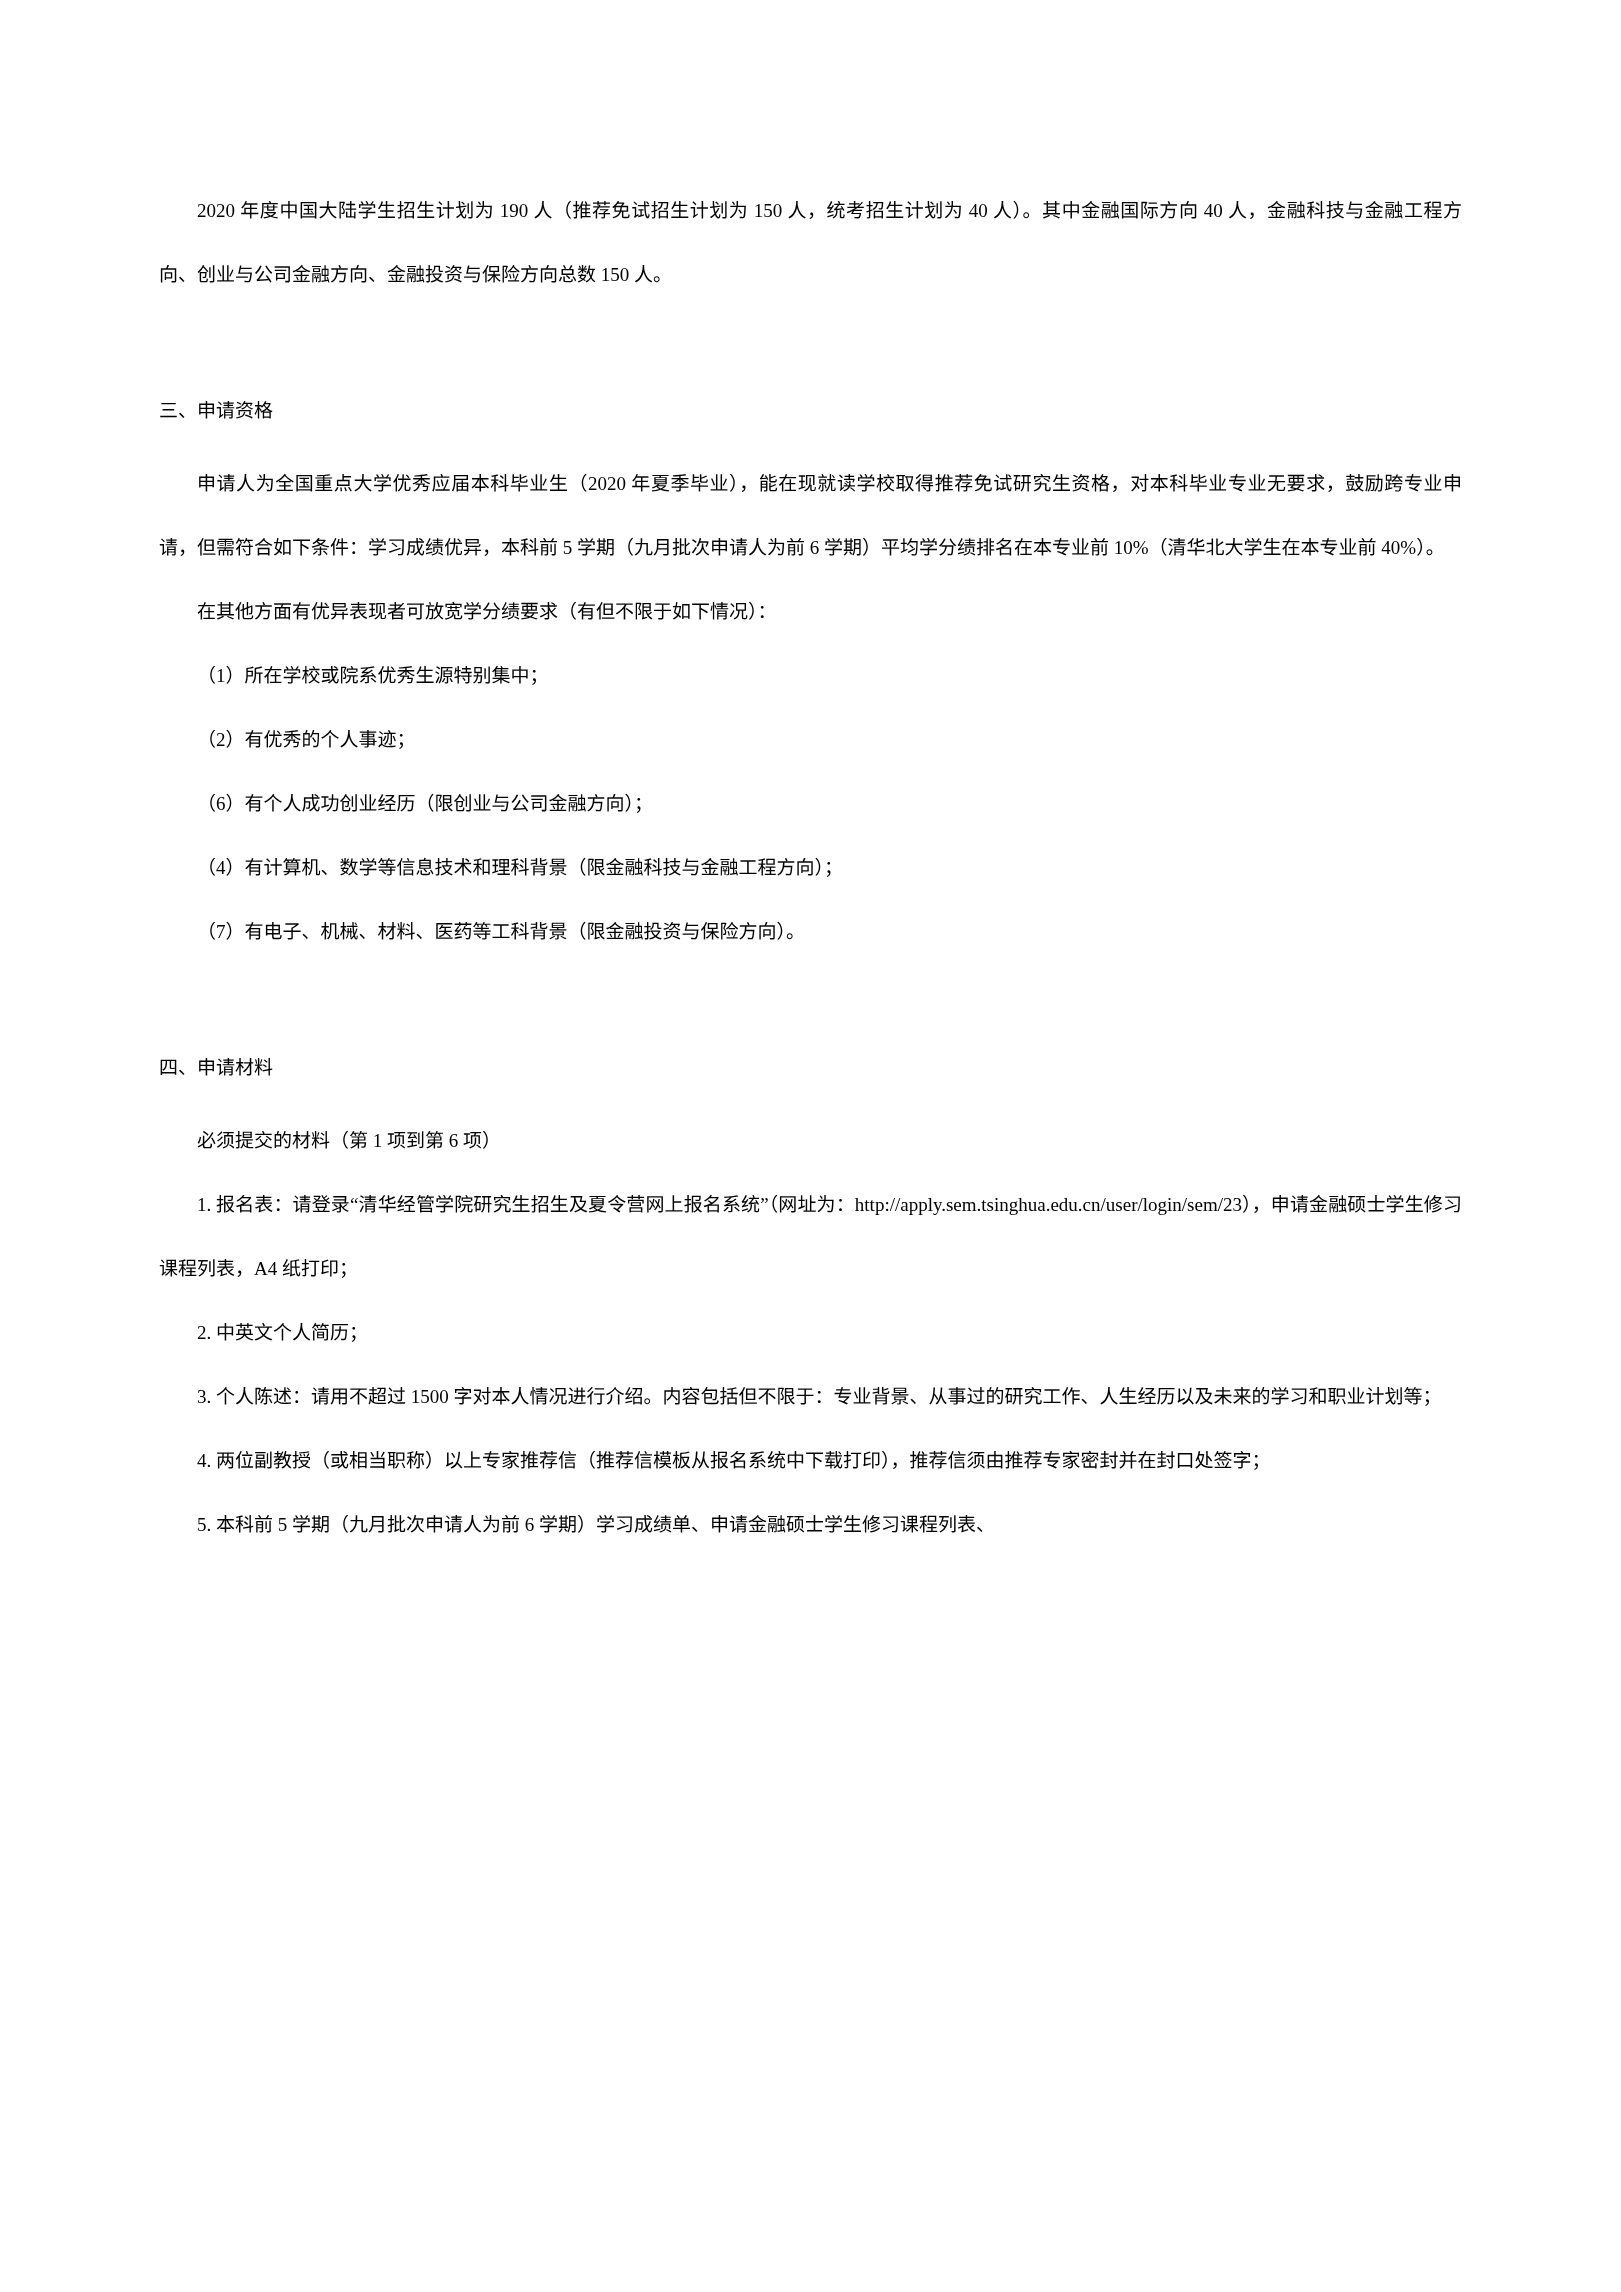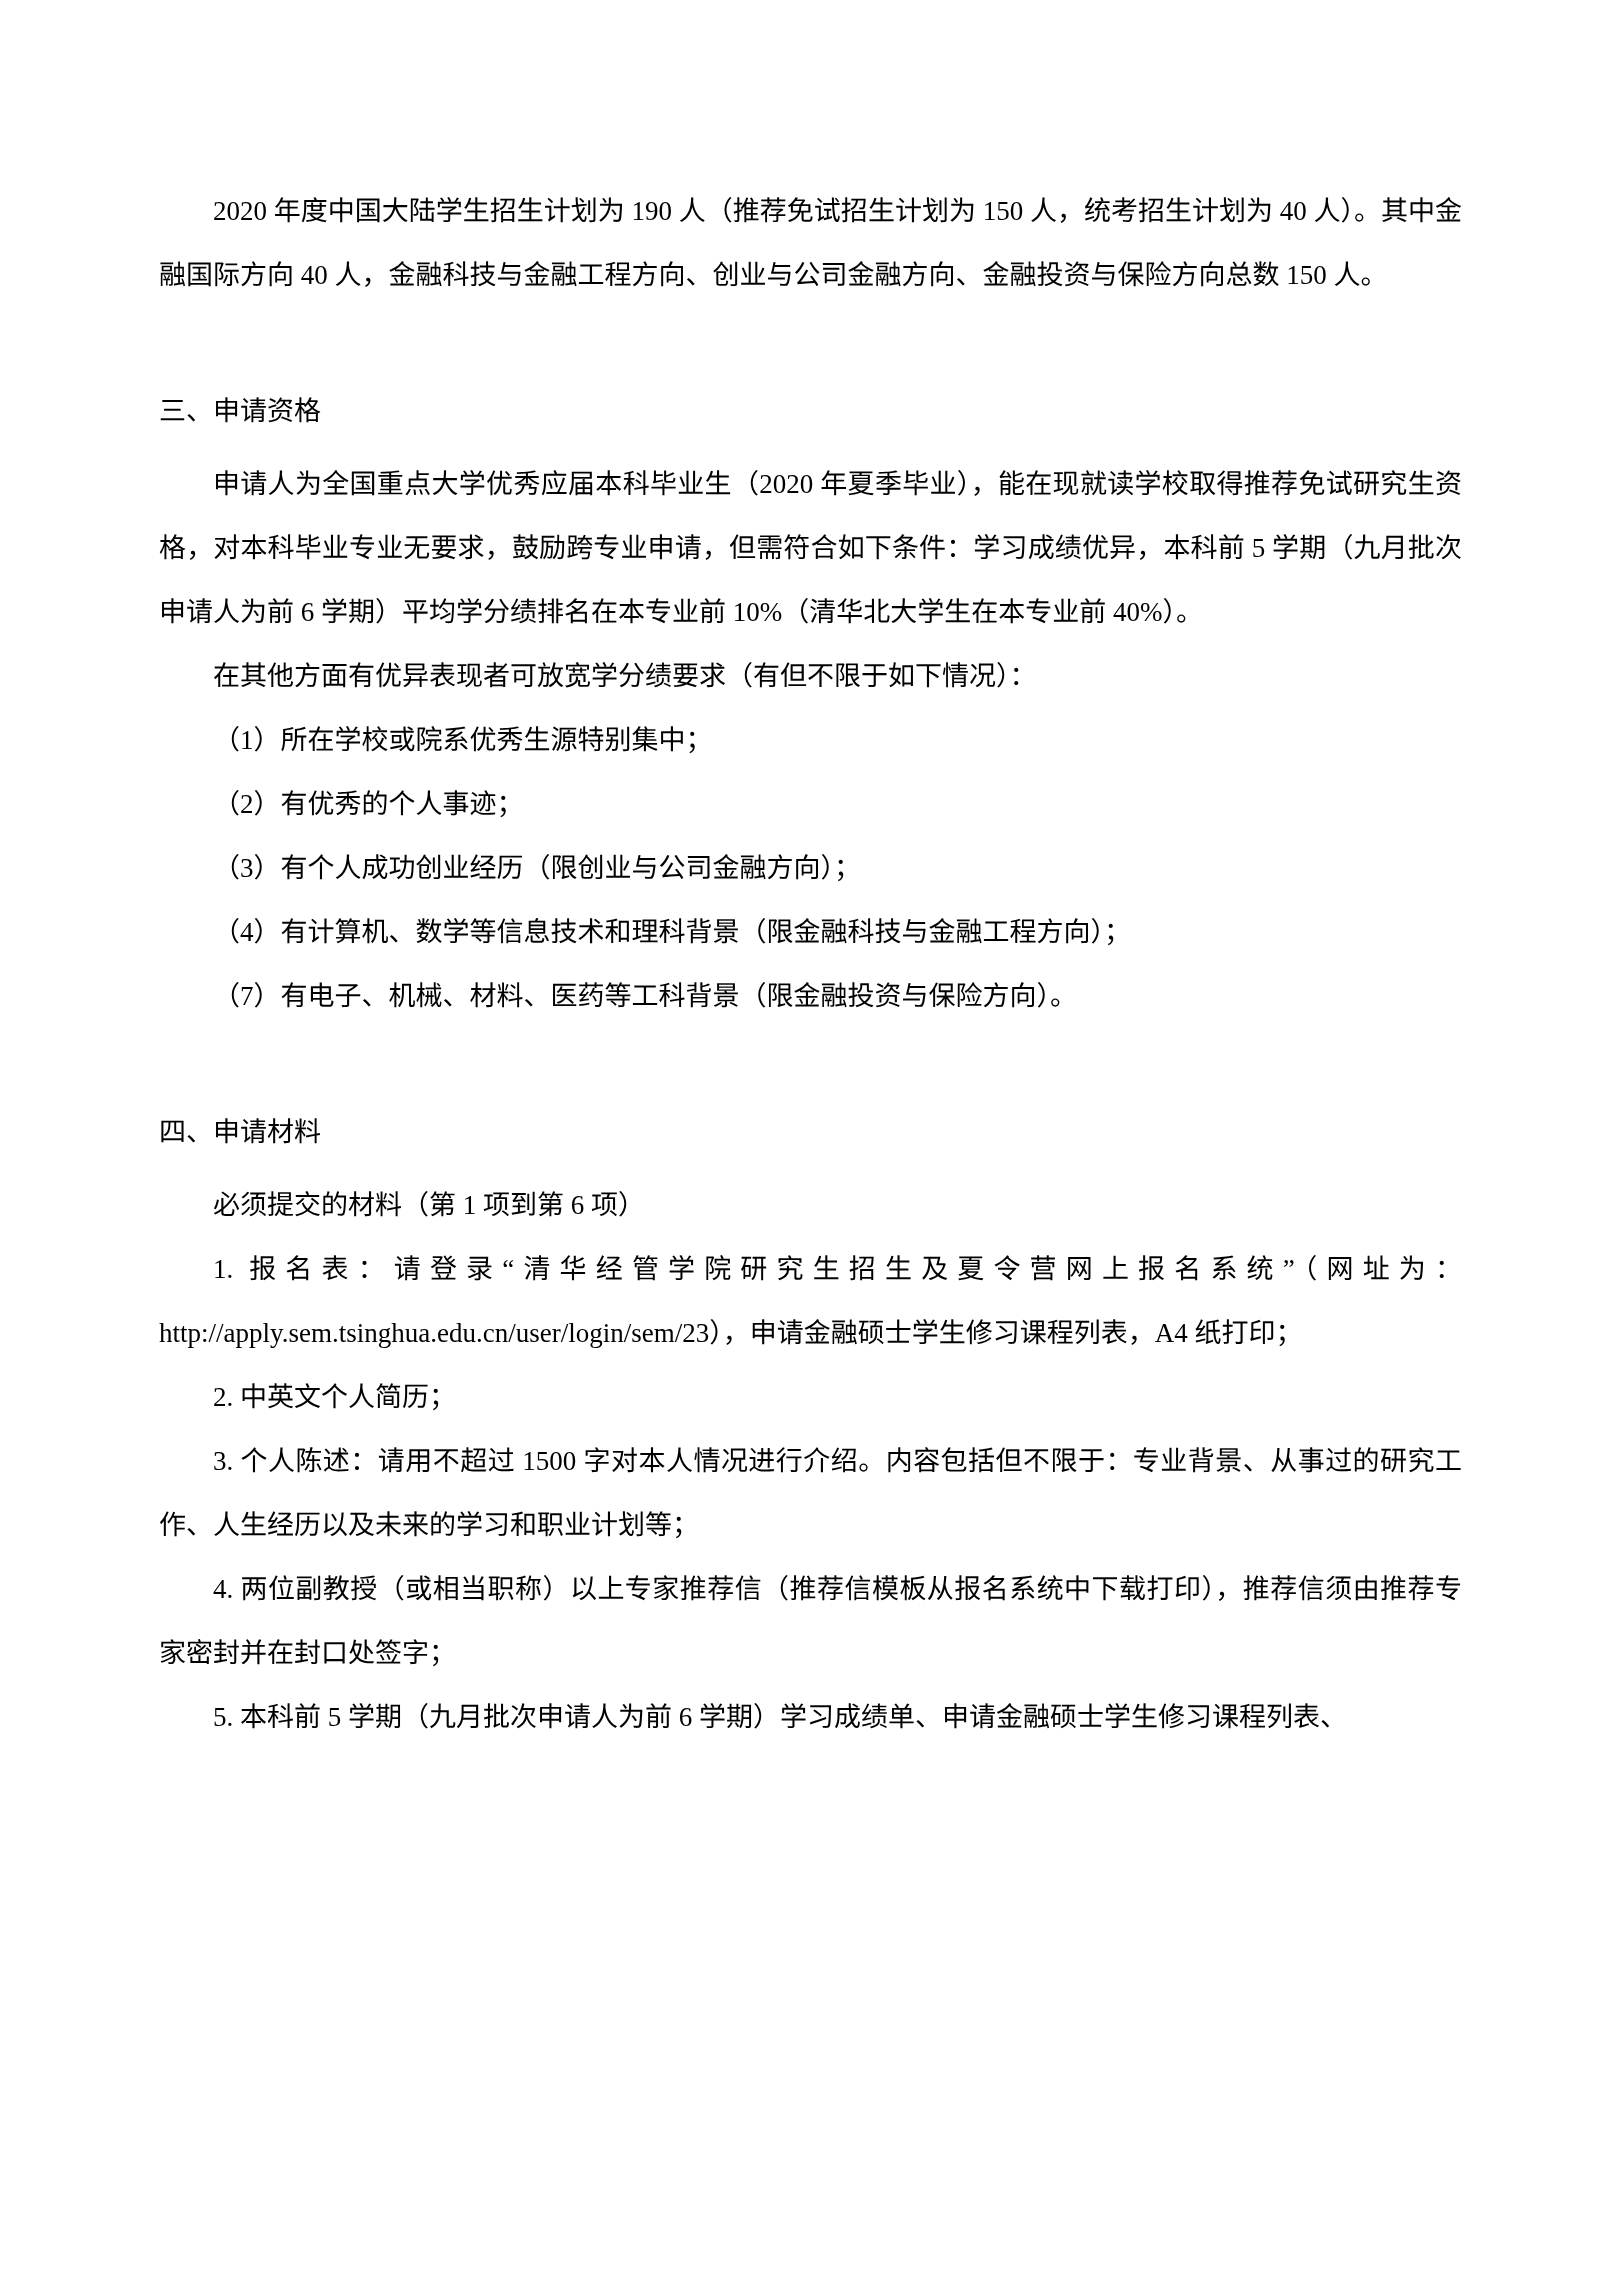--- a/index.html
+++ b/index.html
@@ -8,21 +8,21 @@
     background: #ffffff;
   }
   .page {
     position: relative;
     width: 1621px;
     height: 2293px;
     background: #ffffff;
     box-sizing: border-box;
     padding: 179px 159px 0 159px;
     font-family: "Liberation Serif", "DejaVu Serif", serif;
-    font-size: 27px;
+    font-size: 19px;
     line-height: 64px;
     color: #000000;
     overflow: hidden;
   }
   .para {
     margin: 0;
     text-align: justify;
     text-justify: inter-character;
   }
   .indent {
@@ -55,21 +55,21 @@
   <p class="para heading">三、申请资格</p>
 
   <p class="para indent">申请人为全国重点大学优秀应届本科毕业生（2020 年夏季毕业），能在现就读学校取得推荐免试研究生资格，对本科毕业专业无要求，鼓励跨专业申请，但需符合如下条件：学习成绩优异，本科前 5 学期（九月批次申请人为前 6 学期）平均学分绩排名在本专业前 10%（清华北大学生在本专业前 40%）。</p>
 
   <p class="para indent">在其他方面有优异表现者可放宽学分绩要求（有但不限于如下情况）：</p>
 
   <p class="para indent">（1）所在学校或院系优秀生源特别集中；</p>
 
   <p class="para indent">（2）有优秀的个人事迹；</p>
 
-  <p class="para indent">（3）有个人成功创业经历（限创业与公司金融方向）；</p>
+  <p class="para indent">（6）有个人成功创业经历（限创业与公司金融方向）；</p>
 
   <p class="para indent">（4）有计算机、数学等信息技术和理科背景（限金融科技与金融工程方向）；</p>
 
   <p class="para indent">（7）有电子、机械、材料、医药等工科背景（限金融投资与保险方向）。</p>
 
   <p class="para heading">四、申请材料</p>
 
   <p class="para indent subheading">必须提交的材料（第 1 项到第 6 项）</p>
 
   <p class="para indent"><span>1. 报名表：请登录“清华经管学院研究生招生及夏令营网上报名系统”（网址为：</span><span class="url">http://apply.sem.tsinghua.edu.cn/user/login/sem/23</span><span>），申请金融硕士学生修习课程列表，A4 纸打印；</span></p>

